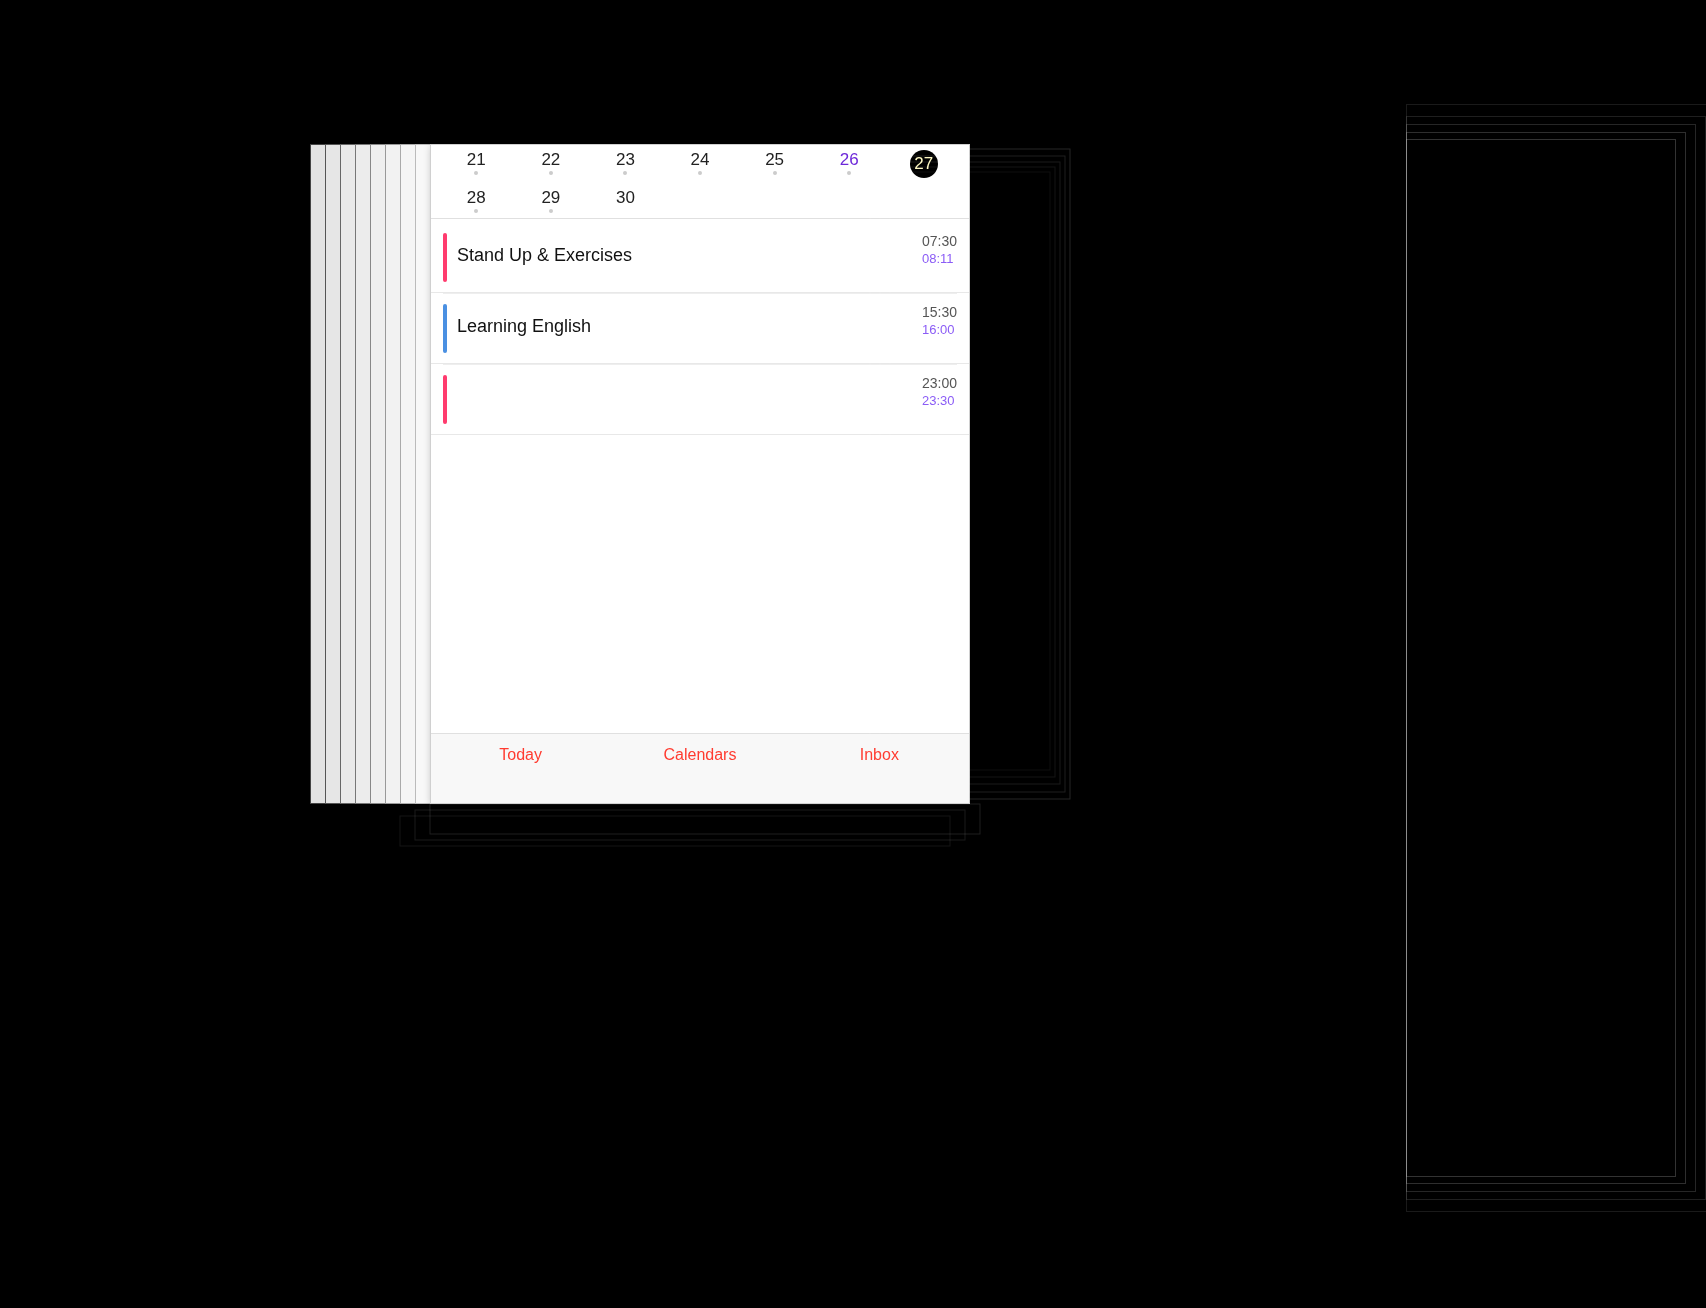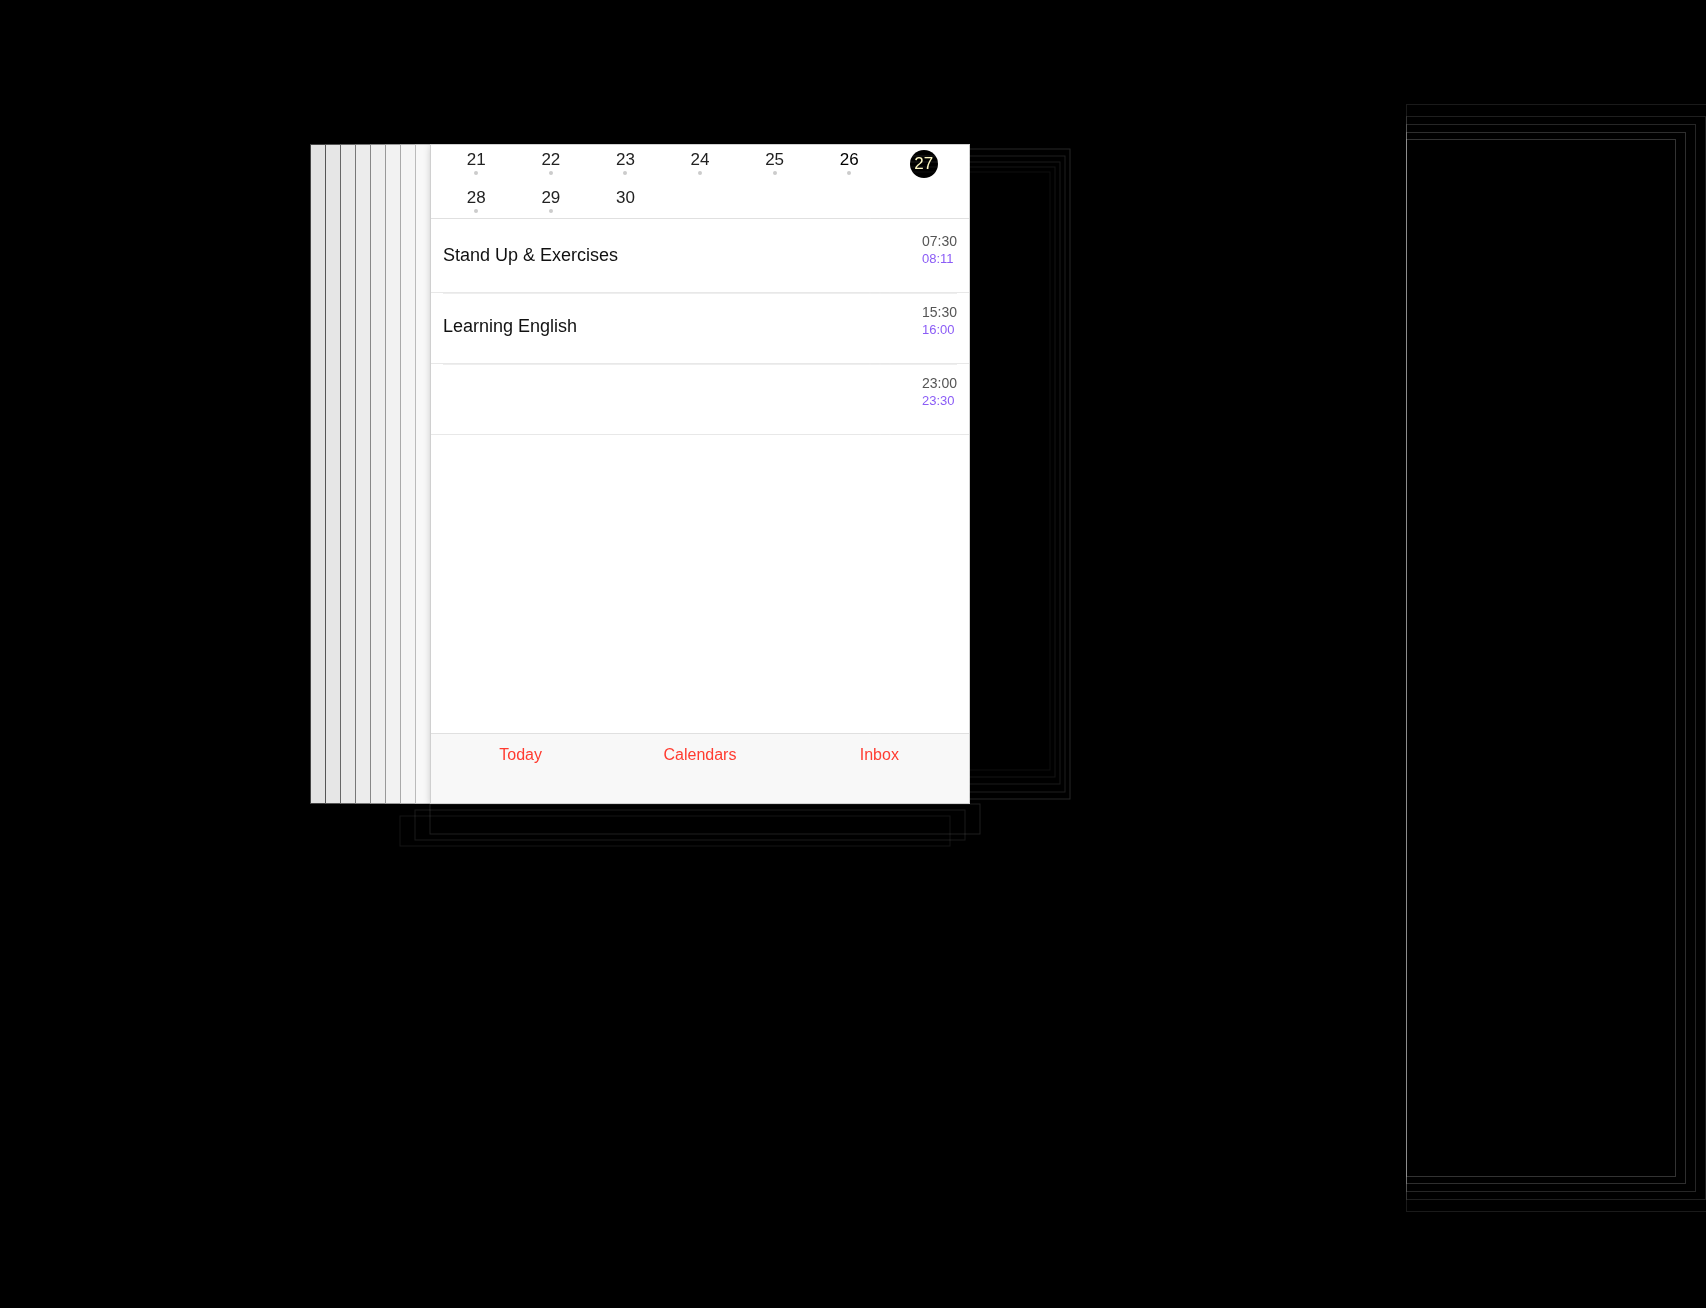--- a/index.html
+++ b/index.html
@@ -112,21 +112,20 @@
     .events-area {
       padding: 0;
     }
 
     .event-item {
       display: flex;
       align-items: stretch;
       border-bottom: 1px solid #e8e8e8;
       padding: 10px 12px;
       min-height: 70px;
-      flex-direction: column;
     }
 
     .event-color-bar {
       width: 4px;
       border-radius: 2px;
       margin-right: 10px;
       flex-shrink: 0;
     }
 
     .event-content {
@@ -195,21 +194,21 @@
       display: flex;
     }
 
     .day-mini {
       flex: 1;
       text-align: center;
       padding: 5px 2px;
       font-size: 17px;
       color: #222;
     }
-    .day-mini.grayed { color: #000000; }
+    .day-mini.grayed { color: #6d28d9; }
     .day-mini-dot {
       width: 4px; height: 4px;
       background: #ccc;
       border-radius: 50%;
       margin: 1px auto 0;
     }
     .day-mini.today-cell span.day-num-circle {
       background: #000;
       color: #fef9c3;
       border-radius: 50%;

